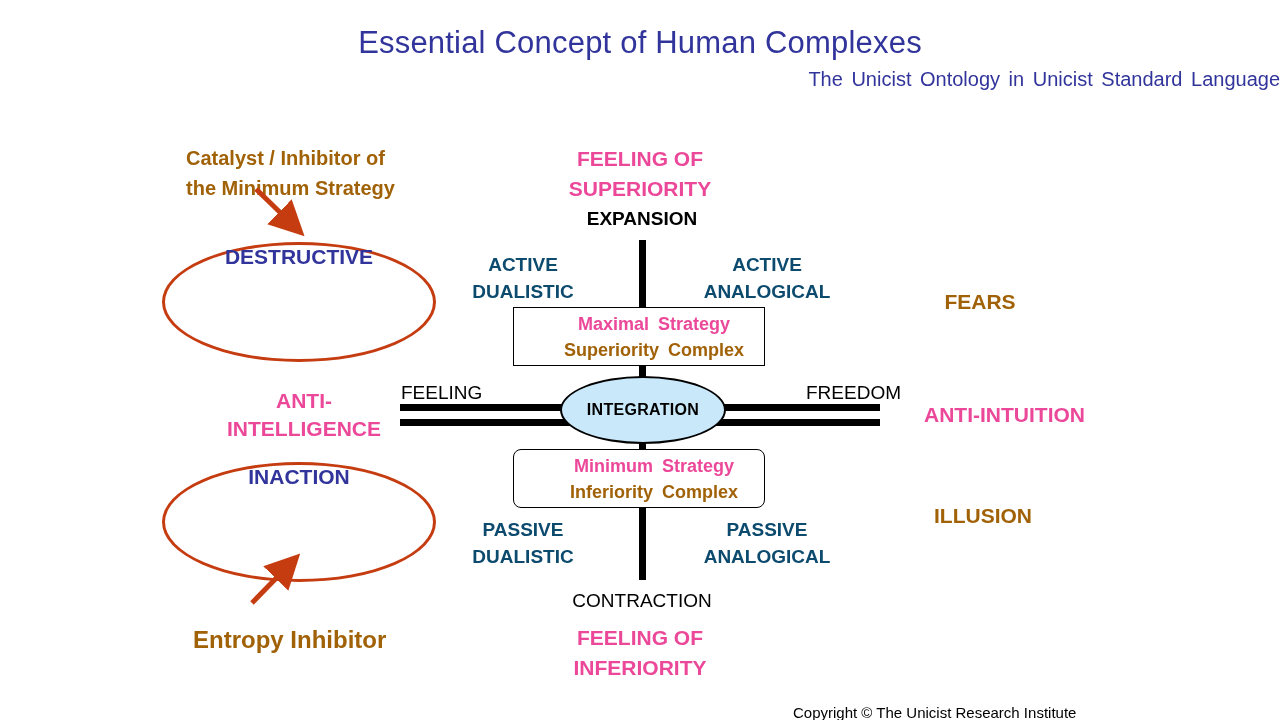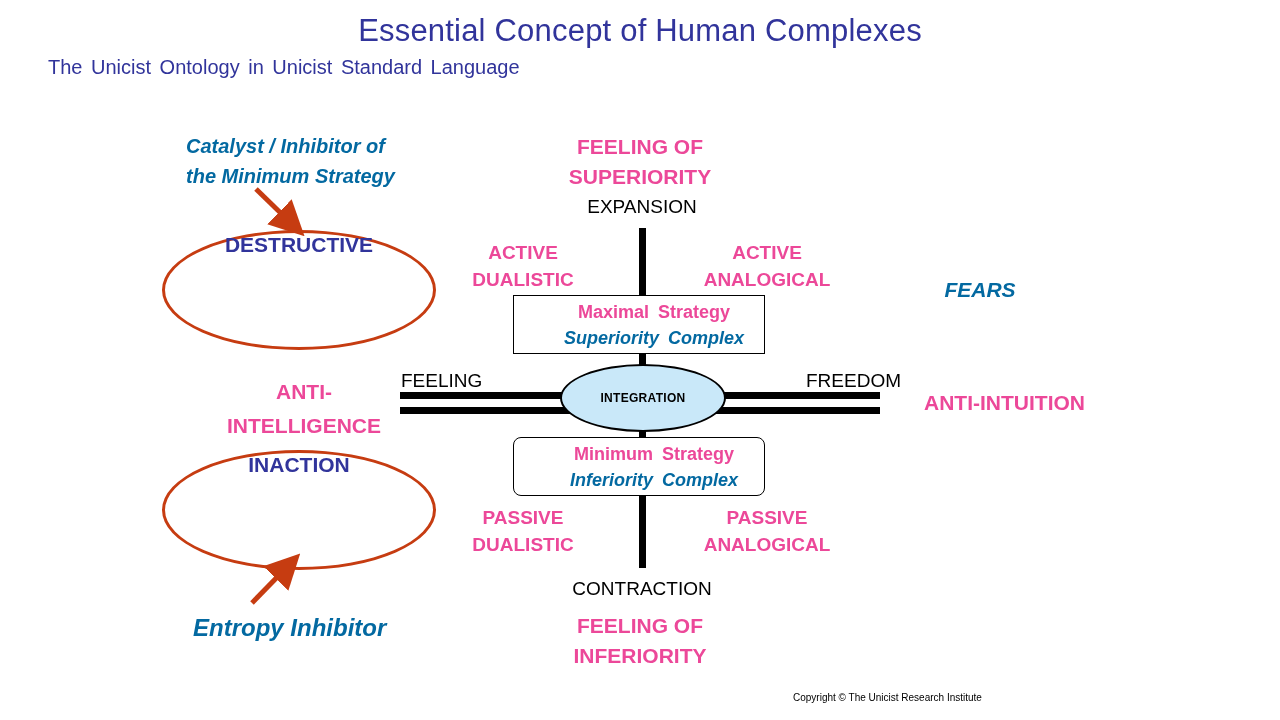--- a/index.html
+++ b/index.html
@@ -1,81 +1,81 @@
 <!DOCTYPE html>
 <html><head>
 <meta charset="utf-8">
 <style>
   html,body{margin:0;padding:0;background:#888;}
   .slide{
     position:relative;width:1280px;height:720px;background:#ffffff;
     font-family:"Liberation Sans",sans-serif;overflow:hidden;margin:0 auto;
   }
-  .abs{position:absolute;}
-  .blue{color:#0369a1;font-style:italic;}
+  .abs{position:absolute;margin-top:12px;}
+  .blue{color:#a16207;}
   .red{color:#ec4899;}
   .black{color:#000000;}
   .bold{font-weight:700;}
   .center{text-align:center;}
   .preline{white-space:pre-line;}
 
   .title{left:0;right:0;top:13px;font-size:31px;text-align:center;color:#31349B;letter-spacing:.2px;}
-  .subtitle{left:0;right:0;top:56px;font-size:20px;text-align:left;color:#31349B;word-spacing:3px;padding-left:48px;}
+  .subtitle{left:0;right:0;top:56px;font-size:20px;text-align:right;color:#31349B;word-spacing:3px;padding-left:48px;}
 
   .catalyst-label{left:186px;top:131px;width:270px;font-size:20px;line-height:30px;}
   .entropy-label{left:193px;top:614px;font-size:24px;}
 
   .red-ellipse{
     border:3px solid #C63C11;border-radius:50%;
     display:flex;align-items:flex-start;justify-content:center;
     font-size:21px;font-weight:700;color:#31349B;z-index:4;background:transparent;
   }
   .destructive-ellipse{left:162px;top:230px;width:268px;height:114px;}
   .inaction-ellipse{left:162px;top:450px;width:268px;height:114px;}
 
   .vline{left:639px;top:228px;width:7px;height:340px;background:#000;z-index:1;}
   .hline{left:400px;width:480px;height:7px;background:#000;z-index:1;}
   .hline-top{top:392px;}
   .hline-bottom{top:407px;}
 
   .superiority-label{left:490px;top:132px;width:300px;font-size:21px;line-height:30px;}
   .inferiority-label{left:490px;top:611px;width:300px;font-size:21px;line-height:30px;}
-  .expansion-label{left:490px;top:196px;width:304px;font-size:19px;}
+  .expansion-label{left:490px;top:196px;width:304px;font-size:19px;font-weight:bold;}
   .contraction-label{left:490px;top:578px;width:304px;font-size:19px;}
   .security-label{left:401px;top:370px;font-size:19px;}
   .freedom-label{left:806px;top:370px;font-size:19px;}
 
-  .quadrant{width:170px;font-size:19px;line-height:27px;font-weight:700;color:#ec4899;text-align:center;white-space:pre-line;z-index:4;}
+  .quadrant{width:170px;font-size:19px;line-height:27px;font-weight:700;color:#0c4a6e;text-align:center;white-space:pre-line;z-index:4;}
   .q-ad{left:438px;top:239px;}
   .q-aa{left:682px;top:239px;}
   .q-pd{left:438px;top:504px;}
   .q-pa{left:682px;top:504px;}
 
   .strategy-box{
     left:513px;width:252px;height:59px;background:#ffffff;border:1.5px solid #000;
     display:flex;flex-direction:column;align-items:center;justify-content:center;
     z-index:2;box-sizing:border-box;padding-left:30px;
   }
   .maximal-box{top:295px;}
   .minimum-box{top:437px;border-radius:8px;}
   .strategy-box .line{font-size:18px;font-weight:700;line-height:26px;word-spacing:4px;}
 
   .integration-ellipse{
     left:560px;top:364px;width:162px;height:64px;background:#C9E8F9;
     border:2px solid #000;border-radius:50%;z-index:3;
     display:flex;align-items:center;justify-content:center;
-    font-size:12px;font-weight:700;color:#000;letter-spacing:.3px;
+    font-size:16px;font-weight:700;color:#000;letter-spacing:.3px;
   }
 
   .fears-label{left:900px;top:278px;width:160px;font-size:21px;}
   .anti-intuition-label{left:893px;top:391px;width:192px;font-size:21px;text-align:right;}
   .illusion-label{left:903px;top:492px;width:160px;font-size:21px;}
-  .anti-intelligence-label{left:214px;top:375px;width:180px;font-size:21px;line-height:34px;}
+  .anti-intelligence-label{left:214px;top:375px;width:180px;font-size:21px;line-height:28px;}
 
-  .copyright{left:793px;top:692px;font-size:10px;color:#000;text-align:right;}
+  .copyright{left:793px;top:692px;font-size:15px;color:#000;text-align:right;}
 
   svg.arrow{position:absolute;z-index:4;overflow:visible;}
   .catalyst-arrow{left:250px;top:185px;}
   .entropy-arrow{left:240px;top:553px;}
 </style>
 </head>
 <body>
 
 <div class="slide">
 
@@ -147,16 +147,17 @@
         <path d="M0,0 L7,3.5 L0,7 Z" fill="#C63C11"></path>
       </marker>
     </defs>
     <line x1="12" y1="50" x2="48" y2="13" stroke="#C63C11" stroke-width="5" marker-end="url(#ah2)"></line>
   </svg>
 
   <div class="abs entropy-label blue bold">Entropy Inhibitor</div>
 
   <div class="abs fears-label blue bold center">FEARS</div>
   <div class="abs anti-intuition-label red bold center">ANTI-INTUITION</div>
+  <div class="abs illusion-label blue bold center">ILLUSION</div>
 
   <div class="abs copyright">Copyright © The Unicist Research Institute</div>
 
 </div>
 
 </body></html>

